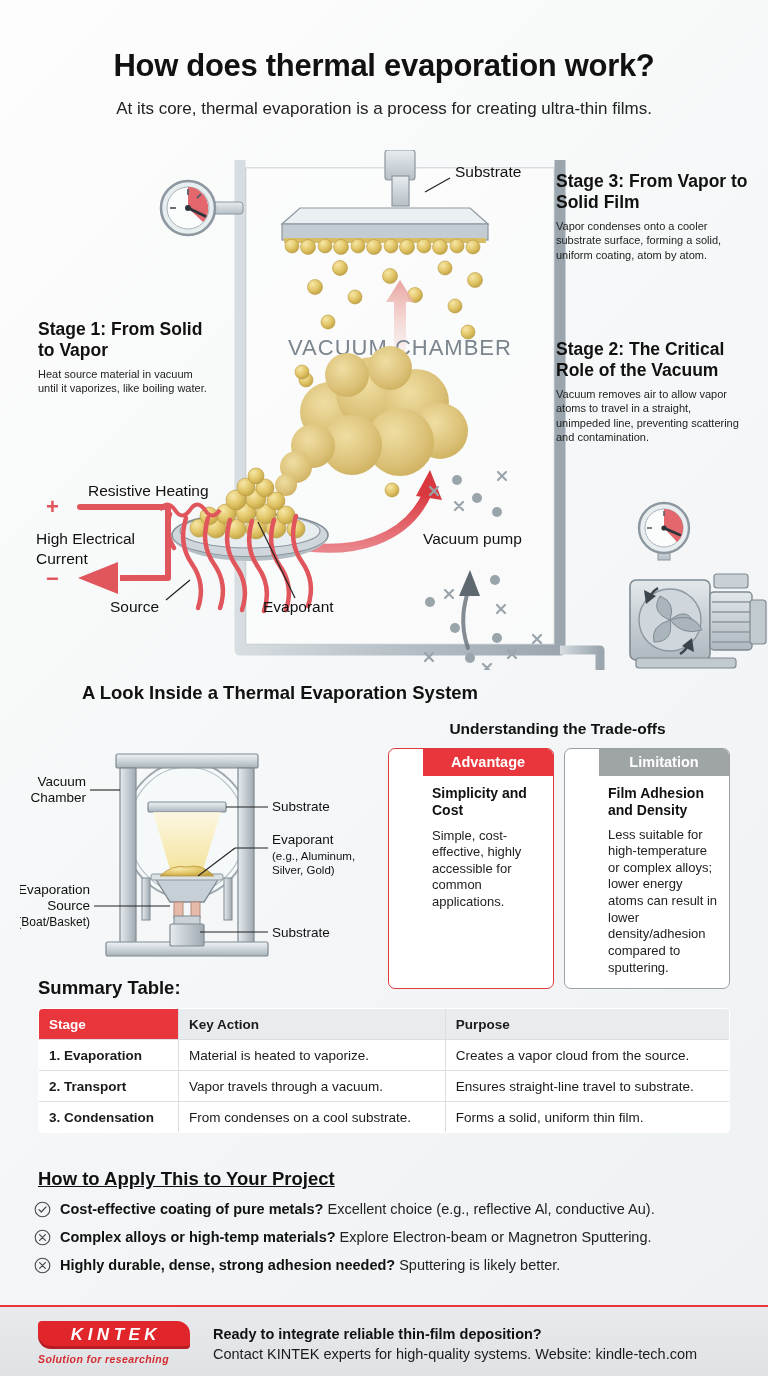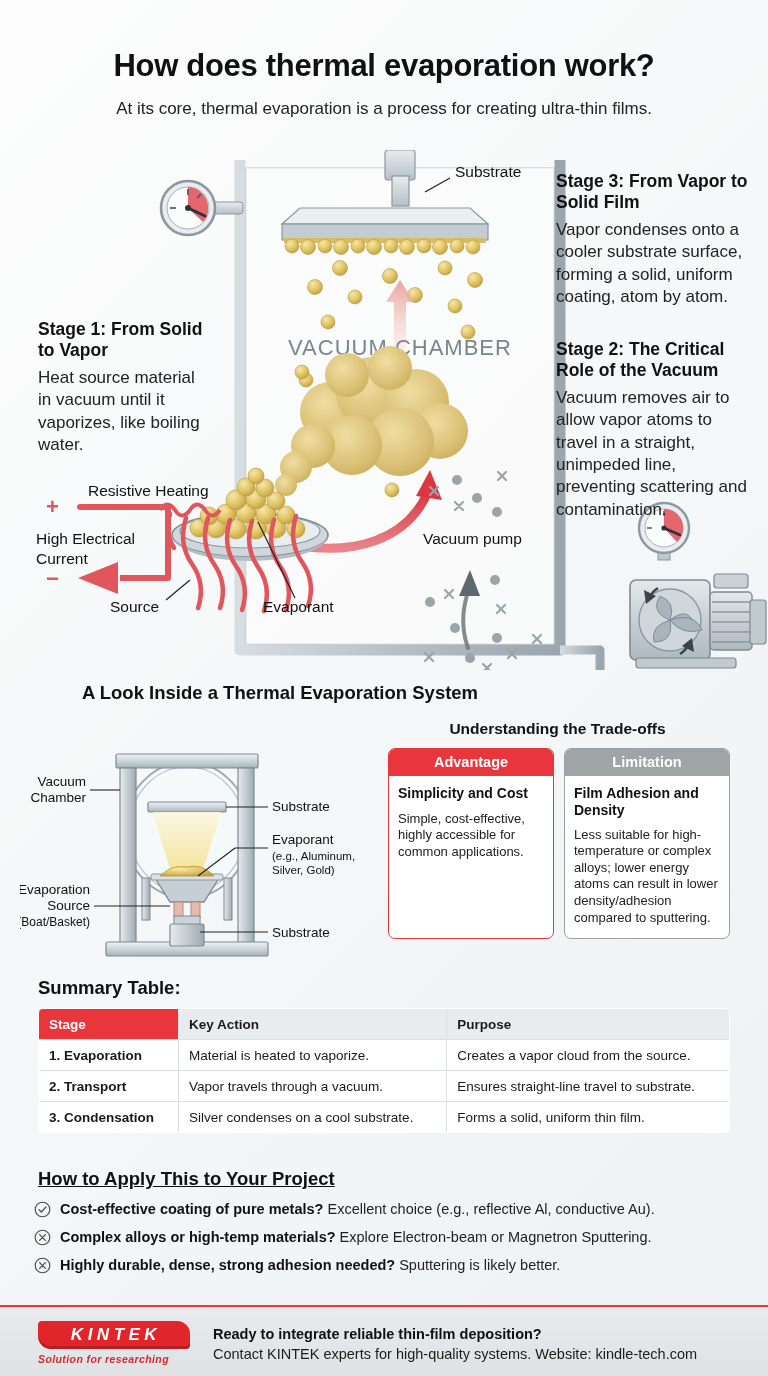--- a/index.html
+++ b/index.html
@@ -19,21 +19,21 @@
     letter-spacing: -0.3px; color: #111;
   }
   .hdr-sub {
     position: absolute; top: 99px; left: 0; width: 768px;
     text-align: center; font-size: 17px; color: #222;
   }
 
   
   .stage { position: absolute; }
   .stage h3 { font-size: 17.5px; font-weight: bold; line-height: 1.22; color: #111; }
-  .stage p  { font-size: 17px; line-height: 1.32; color: #222; margin-top: 5px; }
+  .stage p  { font-size: 11px; line-height: 1.32; color: #222; margin-top: 5px; }
 
   #stage1 { left: 38px;  top: 319px; width: 170px; }
   #stage2 { left: 556px; top: 339px; width: 192px; }
   #stage3 { left: 556px; top: 171px; width: 196px; }
 
   
   #main-diagram { position: absolute; left: 0; top: 150px; width: 768px; height: 520px; }
 
   
   .sec-head {
@@ -45,21 +45,21 @@
   
   #inside-diagram { position: absolute; left: 20px; top: 710px; width: 370px; height: 250px; }
 
   
   #tradeoffs {
     position: absolute; left: 388px; top: 748px; width: 342px;
     display: flex; gap: 10px;
   }
   .card {
     flex: 1; border-radius: 7px; overflow: hidden;
-    background: #fff; display: flex; flex-direction: column;
+    background: #fff; display: flex; flex-direction: column; padding-left: 34px;
   }
   .card.adv { border: 1.4px solid #e03a3e; }
   .card.lim { border: 1.4px solid #9aa0a4; }
   .card-hd {
     text-align: center; font-weight: bold; font-size: 14.5px;
     color: #fff; padding: 5px 2px 6px;
   }
   .card.adv .card-hd { background: #e8363c; }
   .card.lim .card-hd { background: #9fa4a7; }
   .card-bd { padding: 9px 9px 12px; }
@@ -518,21 +518,21 @@
         <td class="mid-td">Material is heated to vaporize.</td>
         <td>Creates a vapor cloud from the source.</td>
       </tr>
       <tr>
         <td class="stage-td">2. Transport</td>
         <td class="mid-td">Vapor travels through a vacuum.</td>
         <td>Ensures straight-line travel to substrate.</td>
       </tr>
       <tr>
         <td class="stage-td">3. Condensation</td>
-        <td class="mid-td">Silver condenses on a cool substrate.</td>
+        <td class="mid-td">From condenses on a cool substrate.</td>
         <td>Forms a solid, uniform thin film.</td>
       </tr>
     </tbody>
   </table>
 
   <div id="apply-head">How to Apply This to Your Project</div>
   <div id="apply-list">
 
     <div class="apply-row">
       <svg class="apply-icon" viewBox="0 0 20 20">

